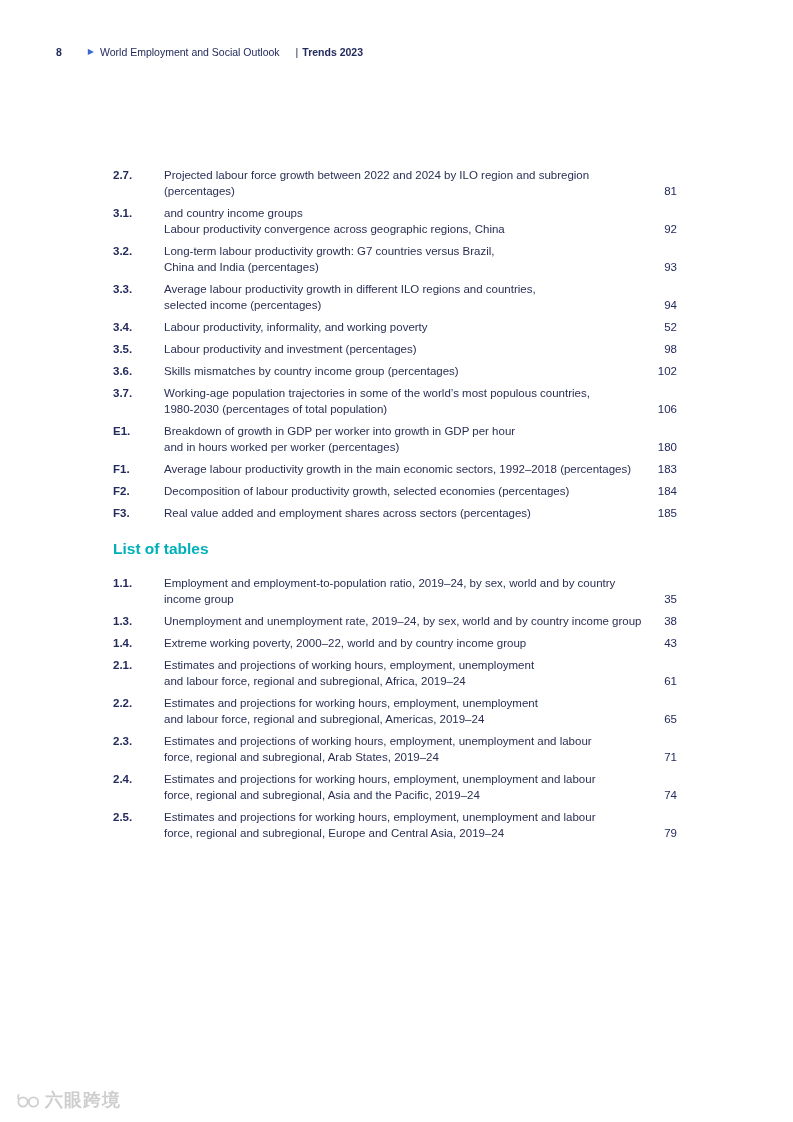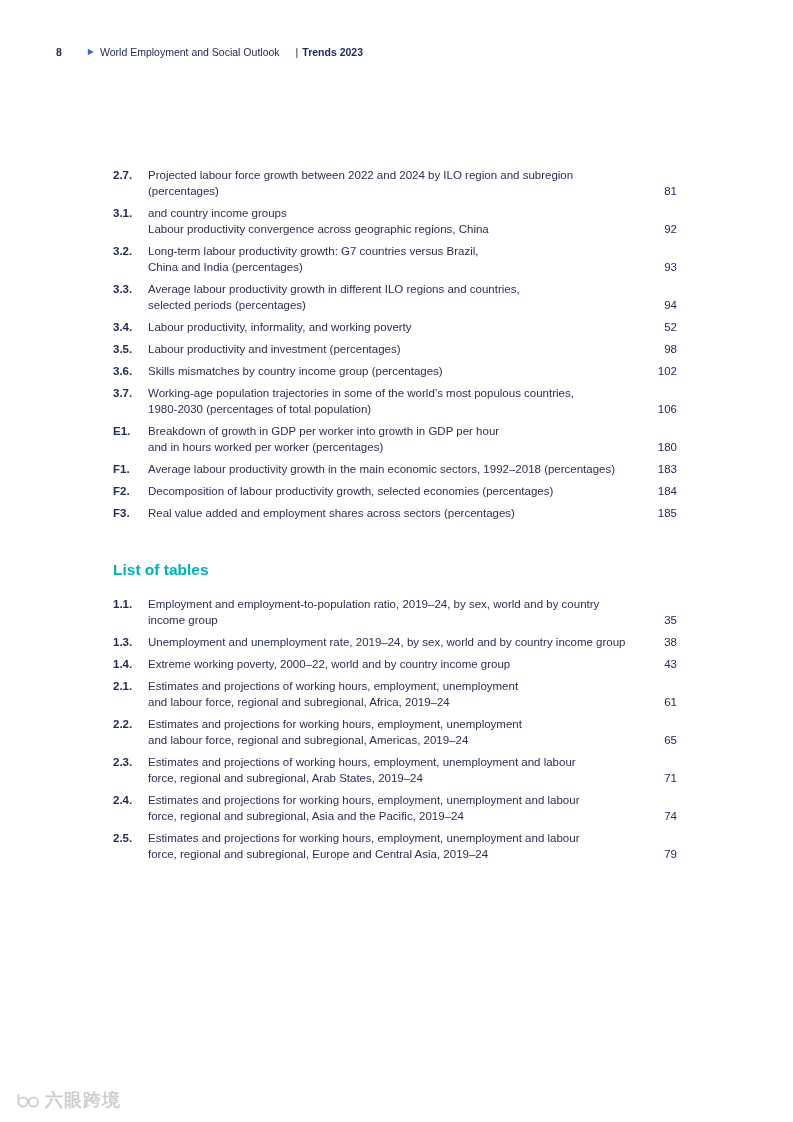--- a/index.html
+++ b/index.html
@@ -31,30 +31,30 @@
   .toc-row{
     display:flex; align-items:flex-start;
     font-size:11.5px; line-height:16px;
     margin-bottom:6px;
   }
   .toc-num{
     width:35px; flex-shrink:0;
     font-weight:bold; color:#232a5c;
   }
   .toc-text{
-    flex:1 1 auto; padding-right:12px; color:#2a2f55;
+    flex:1 1 auto; padding-right:12px; color:#2a2f55;margin-left:16px;
   }
   .toc-page{
     align-self:flex-end;
     flex-shrink:0;
     text-align:right;
     color:#232a5c;
   }
   .tables-heading{
-    margin-top:40px; margin-bottom:17px;
+    margin-top:19px; margin-bottom:17px;
     font-size:15.5px; font-weight:bold;
     color:#00b0b9;
   }
 
   
   .watermark{
     position:absolute; left:16px; bottom:10px;
     display:flex; align-items:center; gap:5px;
     opacity:0.85;
   }
@@ -100,21 +100,21 @@
         <span class="toc-text">
           <div>Long-term labour productivity growth: G7 countries versus Brazil,</div>
           <div>China and India (percentages)</div>
         </span>
         <span class="toc-page">93</span>
       </div>
       <div class="toc-row">
         <span class="toc-num">3.3.</span>
         <span class="toc-text">
           <div>Average labour productivity growth in different ILO regions and countries,</div>
-          <div>selected periods (percentages)</div>
+          <div>selected income (percentages)</div>
         </span>
         <span class="toc-page">94</span>
       </div>
       <div class="toc-row">
         <span class="toc-num">3.4.</span>
         <span class="toc-text">
           <div>Labour productivity, informality, and working poverty</div>
         </span>
         <span class="toc-page">52</span>
       </div>

